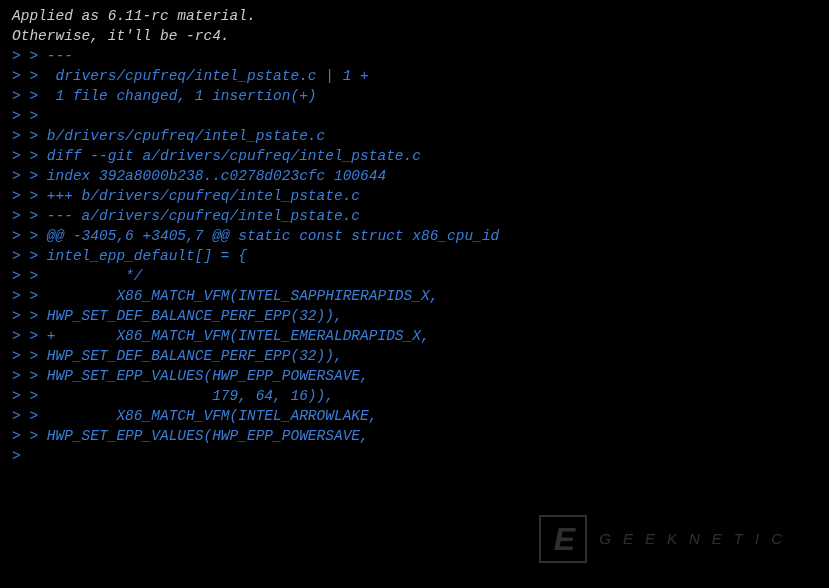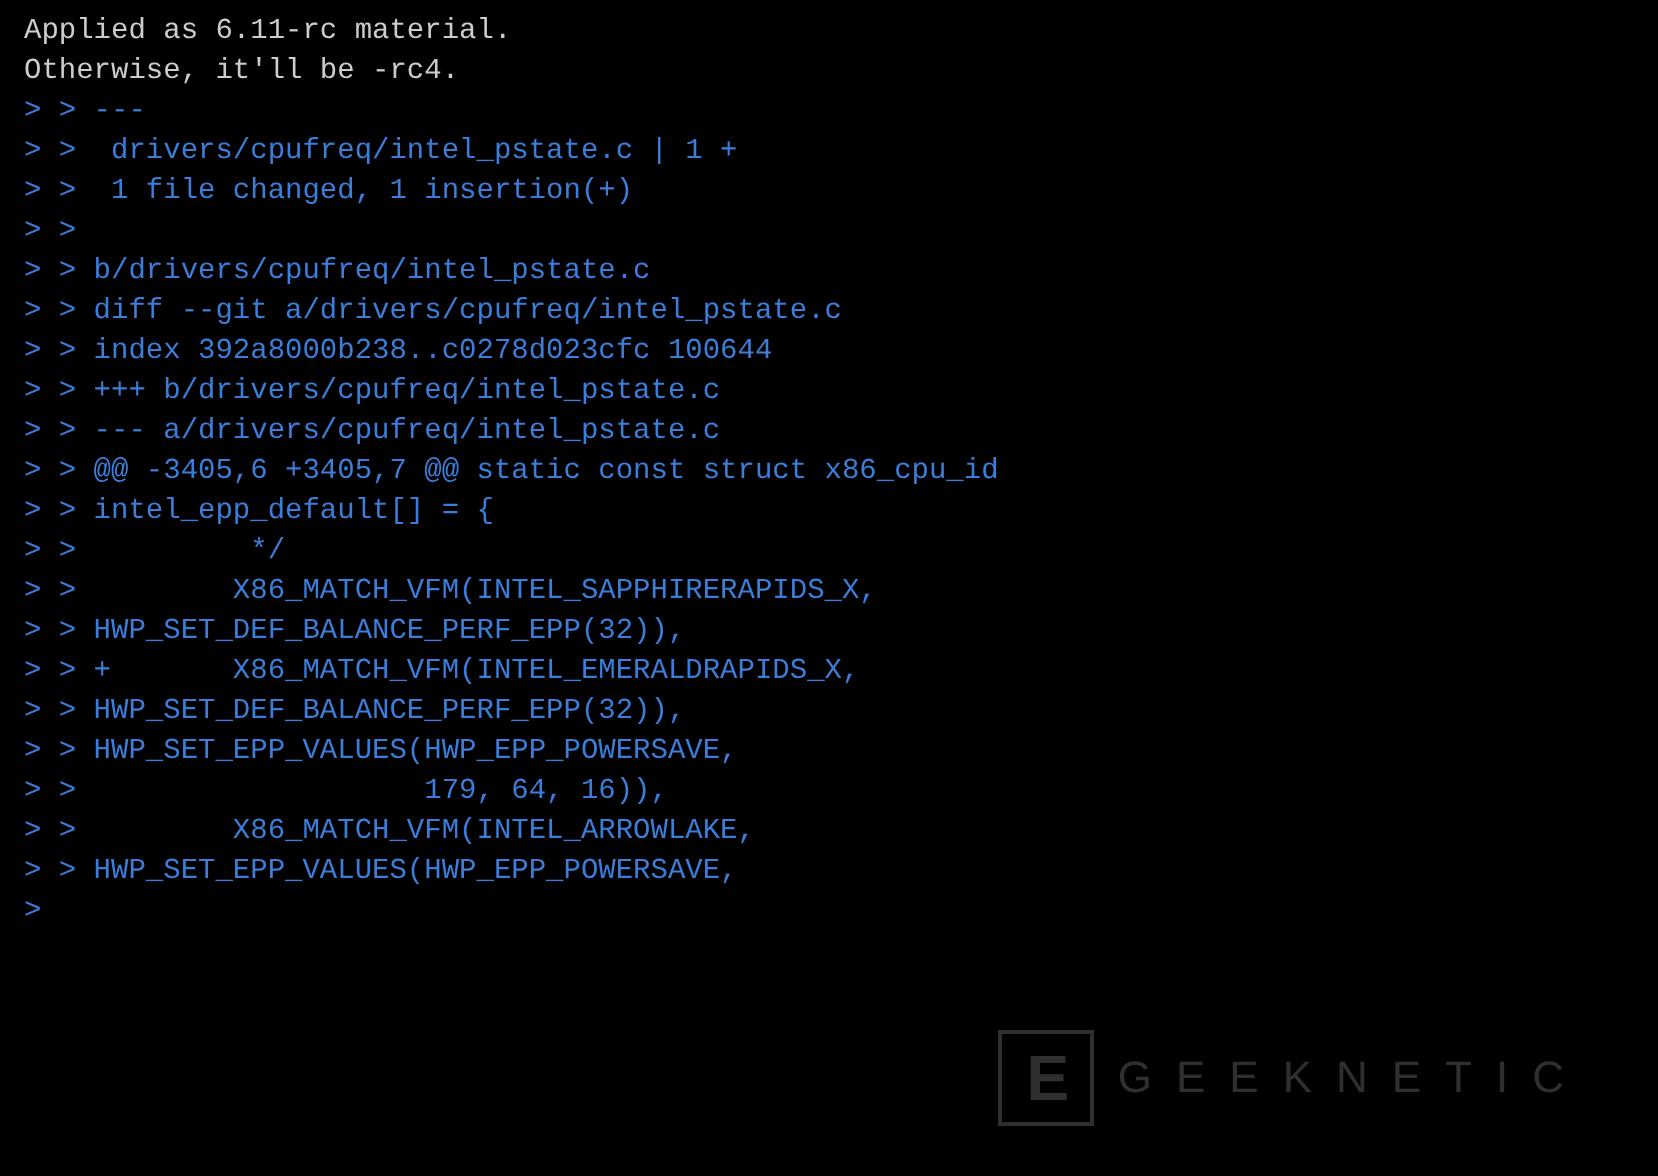--- a/index.html
+++ b/index.html
@@ -1,18 +1,19 @@
 <!DOCTYPE html>
 <html><head>
   <meta charset="utf-8">
   <style>
     * {
       margin: 0;
       padding: 0;
       box-sizing: border-box;
+      font-style: italic;
     }
     body {
       background-color: #000000;
       color: #cccccc;
       font-family: 'Courier New', Courier, monospace;
       font-size: 14.5px;
       line-height: 1.38;
       padding: 6px 12px;
       width: 829px;
       height: 588px;
@@ -46,21 +47,21 @@
       justify-content: center;
       font-size: 32px;
       font-weight: bold;
       color: #888;
       letter-spacing: -2px;
       margin-right: 12px;
       font-family: Arial, sans-serif;
     }
     .watermark-text {
       font-family: Arial, sans-serif;
-      font-size: 22px;
+      font-size: 15px;
       letter-spacing: 12px;
       color: #888;
       font-weight: 300;
     }
   </style>
 </head>
 <body>
 
 <div>
   <div class="line message-text">Applied as 6.11-rc material.</div>

